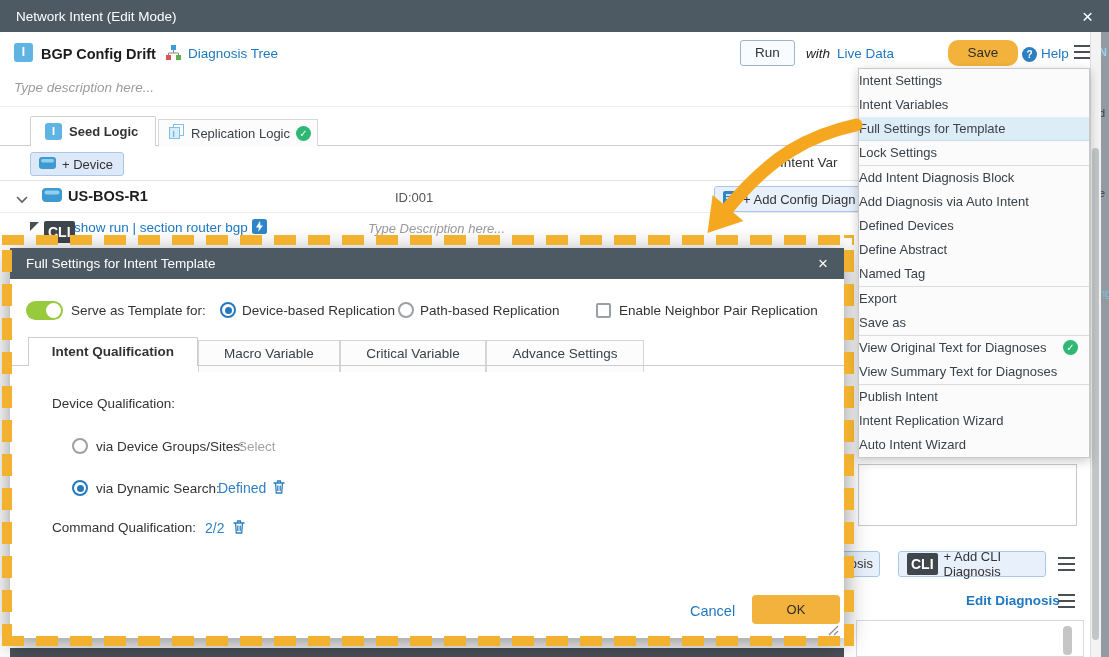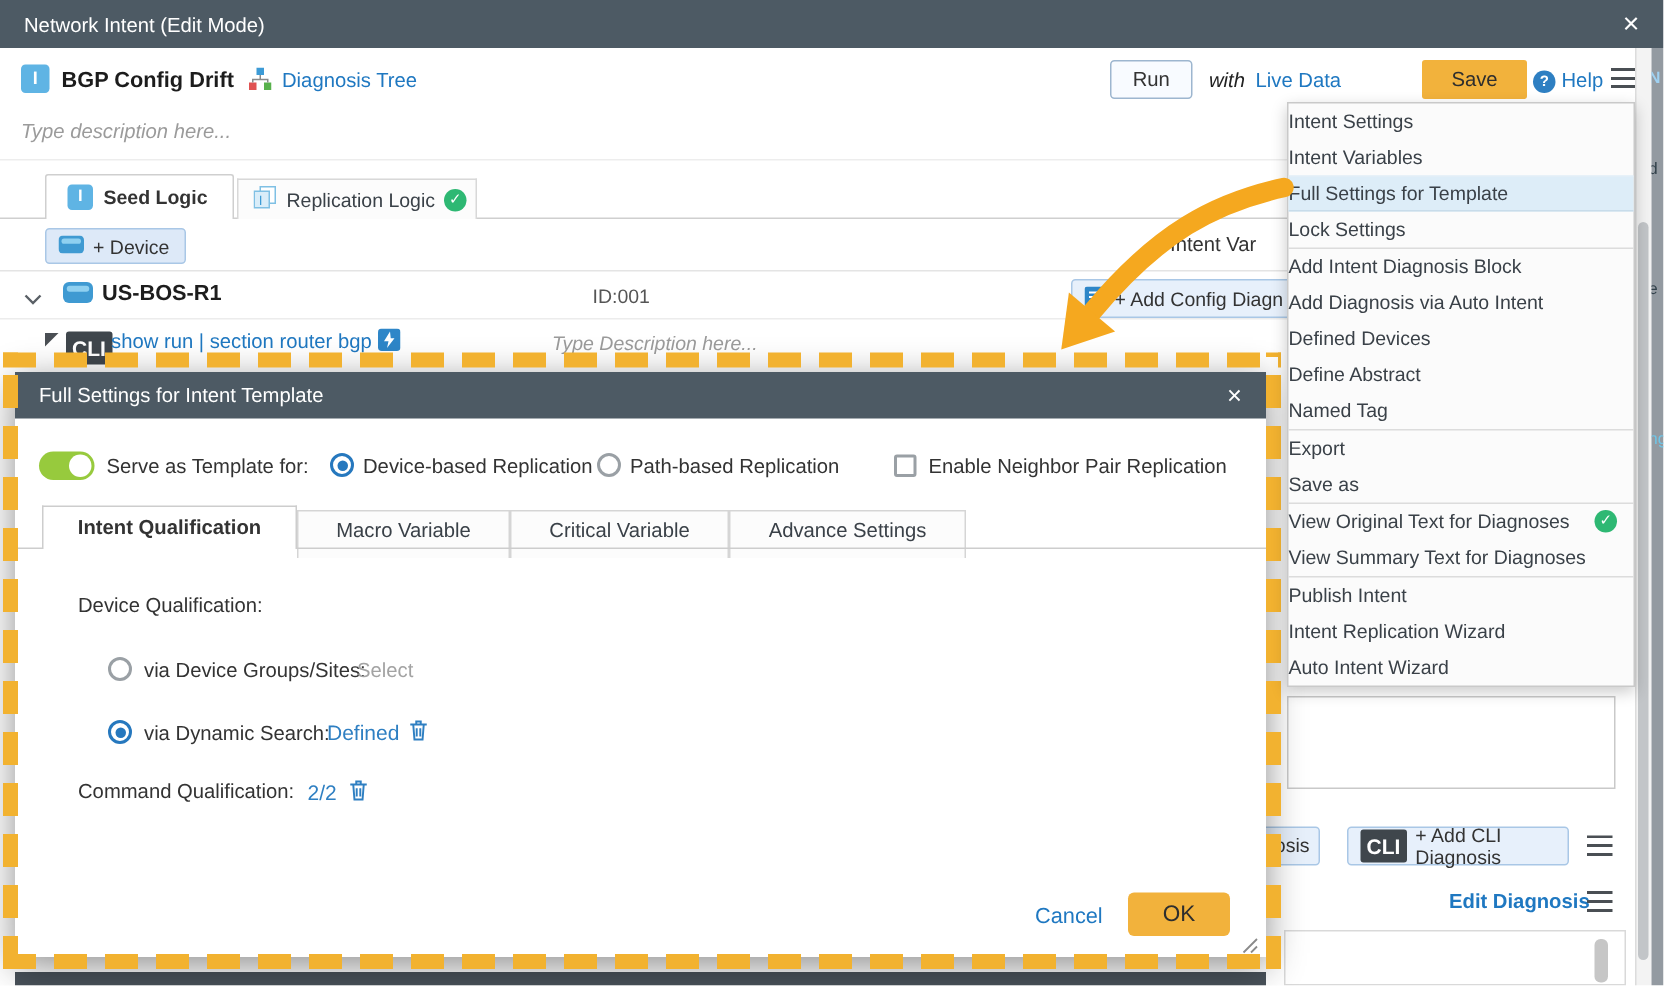--- a/index.html
+++ b/index.html
@@ -23,21 +23,21 @@
     border-radius:3px;font-weight:bold;text-align:center;line-height:19px;font-size:12px}
   .intent-icon{left:14px;top:43px}
   .intent-name{left:41px;top:46px;font-weight:bold;font-size:14.5px;color:#1c1c1c}
   .tree-icon{left:166px;top:45px}
   .diag-tree{left:188px;top:46px;color:var(--blue);font-size:13.5px;cursor:pointer}
   .run-btn{left:740px;top:40px;width:55px;height:26px;background:#f8fbff;border:1px solid #9db6cf;
     border-radius:3px;text-align:center;line-height:24px;font-size:13.5px;cursor:pointer}
   .with-lbl{left:806px;top:46px;font-style:italic;font-size:13.5px;color:#222}
   .live-data{left:837px;top:46px;color:var(--blue);font-size:13.5px;cursor:pointer}
   .save-btn{left:948px;top:40px;width:70px;height:26px;background:var(--amber);border:none;
-    border-radius:2px;text-align:center;line-height:26px;font-size:13.5px;color:#2e2e2e;cursor:pointer}
+    border-radius:10px;text-align:center;line-height:26px;font-size:13.5px;color:#2e2e2e;cursor:pointer}
   .help-q{left:1022px;top:47px;width:15px;height:15px;border-radius:50%;background:#2e7fc2;
     color:#fff;font-size:10px;font-weight:bold;text-align:center;line-height:15px}
   .help-lbl{left:1041px;top:46px;color:var(--blue);font-size:13.5px;cursor:pointer}
   .hamb{width:17px;height:14px;background:repeating-linear-gradient(0deg,#4a4f54 0 2px,transparent 2px 6px);cursor:pointer}
   .hamb-top{left:1074px;top:45px}
   .desc-ph{left:14px;top:80px;font-style:italic;color:#9b9b9b;font-size:13.5px}
   .hdiv1{left:0;top:106px;width:1090px;height:1px;background:#ededed}
 
   
   .tabline{left:0;top:145px;width:1090px;height:1px;background:#cfcfcf}
@@ -140,22 +140,22 @@
   .devq{left:42px;top:148px}
   .rg1{left:62px;top:190px}.rg1l{left:86px;top:191px}
   .sel-gray{left:228px;top:191px;color:#a3a3a3}
   .rg2{left:62px;top:232px}.rg2l{left:86px;top:233px}
   .defined{left:208px;top:232px;color:#2e7fc2;font-size:14px;cursor:pointer}
   .trash1{position:absolute;left:262px;top:231px;cursor:pointer}
   .cmdq{left:42px;top:272px}
   .cmdval{left:195px;top:272px;color:#2e7fc2;font-size:14px;cursor:pointer}
   .trash2{position:absolute;left:222px;top:271px;cursor:pointer}
   .cancel{position:absolute;left:680px;top:355px;color:var(--blue);font-size:14.5px;cursor:pointer}
-  .ok-btn{position:absolute;left:742px;top:347px;width:68px;height:29px;background:var(--amber);
-    border:none;border-radius:4px;font-size:15px;color:#2e2e2e;line-height:29px;text-align:center;cursor:pointer}
+  .ok-btn{position:absolute;left:742px;top:347px;width:88px;height:29px;background:var(--amber);
+    border:none;border-radius:4px;font-size:13px;color:#2e2e2e;line-height:29px;text-align:center;cursor:pointer}
   .rsz{position:absolute;left:818px;top:376px}
 
   
   .arrow-svg{left:660px;top:95px;z-index:40;pointer-events:none}
 </style>
 </head>
 <body>
 
 <div class="abs titlebar">
   <span>Network Intent (Edit Mode)</span>

